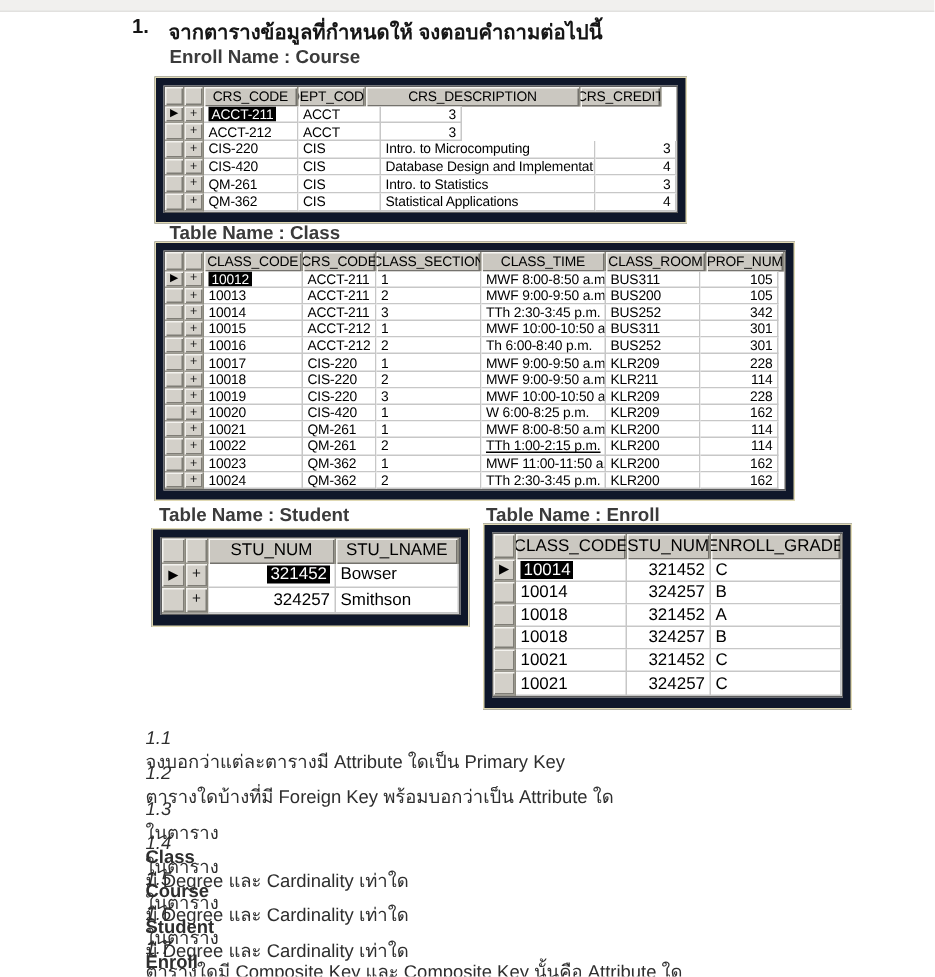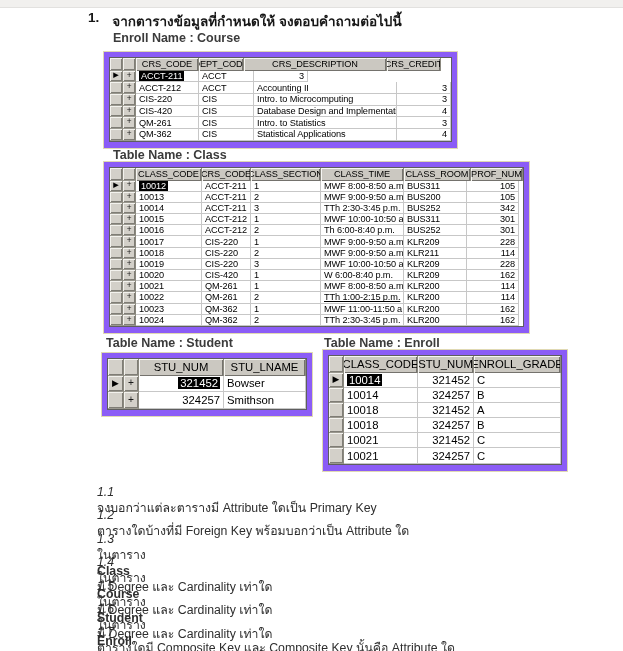--- a/index.html
+++ b/index.html
@@ -10,21 +10,21 @@
   }
   .top-strip{position:absolute;left:0;top:0;width:623px;height:7px;background:#f1f0ee;border-bottom:1px solid #e2e1df;}
   #doc-title{position:absolute;left:88px;top:10px;font-size:13.5px;font-weight:700;color:#161616;display:flex;white-space:nowrap;}
   #doc-title .tnum{margin-right:13px;}
   .lbl{position:absolute;font-size:12.5px;font-weight:600;color:#3b3b3b;white-space:nowrap;}
   #lbl-course{left:113px;top:31px;}
   #lbl-class{left:113px;top:148px;}
   #lbl-student{left:106px;top:336px;}
   #lbl-enroll{left:324px;top:336px;}
 
-  .sheet{position:absolute;background:#8b5cf6;border:1px solid #e0d9b3;padding:5px;}
+  .sheet{position:absolute;background:#0f172a;border:1px solid #e0d9b3;padding:5px;}
   .sheet.small{font-size:9.2px;letter-spacing:-0.1px;}
   .sheet.big{font-size:11.3px;}
   #sheet-course{left:103px;top:51px;}
   #sheet-class{left:103px;top:161px;}
   #sheet-student{left:101px;top:352px;}
   #sheet-enroll{left:322px;top:349px;}
 
   .grid{display:inline-block;border:1px solid #5e5e5e;background:#ffffff;}
   .row{display:flex;}
   .row > div{box-sizing:border-box;flex:0 0 auto;}
@@ -76,21 +76,20 @@
         </div>
         <div class="dcell" style="width: 55px;">ACCT</div>
         <div class="dcell right" style="width: 54px;">3</div>
       </div><div class="row" style="height: 11.7px;">
         <div class="selcell" style="width: 13px;"></div>
         <div class="selcell" style="width: 13px;">
           <div class="plus">+</div>
         </div>
         <div class="dcell" style="width: 63px;">ACCT-212</div>
         <div class="dcell" style="width: 55px;">ACCT</div>
-        <div class="dcell" style="width: 143px;">Accounting II</div>
         <div class="dcell right" style="width: 54px;">3</div>
       </div><div class="row" style="height: 11.7px;">
         <div class="selcell" style="width: 13px;"></div>
         <div class="selcell" style="width: 13px;">
           <div class="plus">+</div>
         </div>
         <div class="dcell" style="width: 63px;">CIS-220</div>
         <div class="dcell" style="width: 55px;">CIS</div>
         <div class="dcell" style="width: 143px;">Intro. to Microcomputing</div>
         <div class="dcell right" style="width: 54px;">3</div>
@@ -226,21 +225,21 @@
         <div class="dcell" style="width: 63px;">KLR209</div>
         <div class="dcell right" style="width: 52px;">228</div>
       </div><div class="row" style="height: 11.2px;">
         <div class="selcell" style="width: 13px;"></div>
         <div class="selcell" style="width: 13px;">
           <div class="plus">+</div>
         </div>
         <div class="dcell" style="width: 66px;">10020</div>
         <div class="dcell" style="width: 49px;">CIS-420</div>
         <div class="dcell" style="width: 70px;">1</div>
-        <div class="dcell" style="width: 83px;">W 6:00-8:40 p.m.</div>
+        <div class="dcell" style="width: 83px;">W 6:00-8:25 p.m.</div>
         <div class="dcell" style="width: 63px;">KLR209</div>
         <div class="dcell right" style="width: 52px;">162</div>
       </div><div class="row" style="height: 11.2px;">
         <div class="selcell" style="width: 13px;"></div>
         <div class="selcell" style="width: 13px;">
           <div class="plus">+</div>
         </div>
         <div class="dcell" style="width: 66px;">10021</div>
         <div class="dcell" style="width: 49px;">QM-261</div>
         <div class="dcell" style="width: 70px;">1</div>

